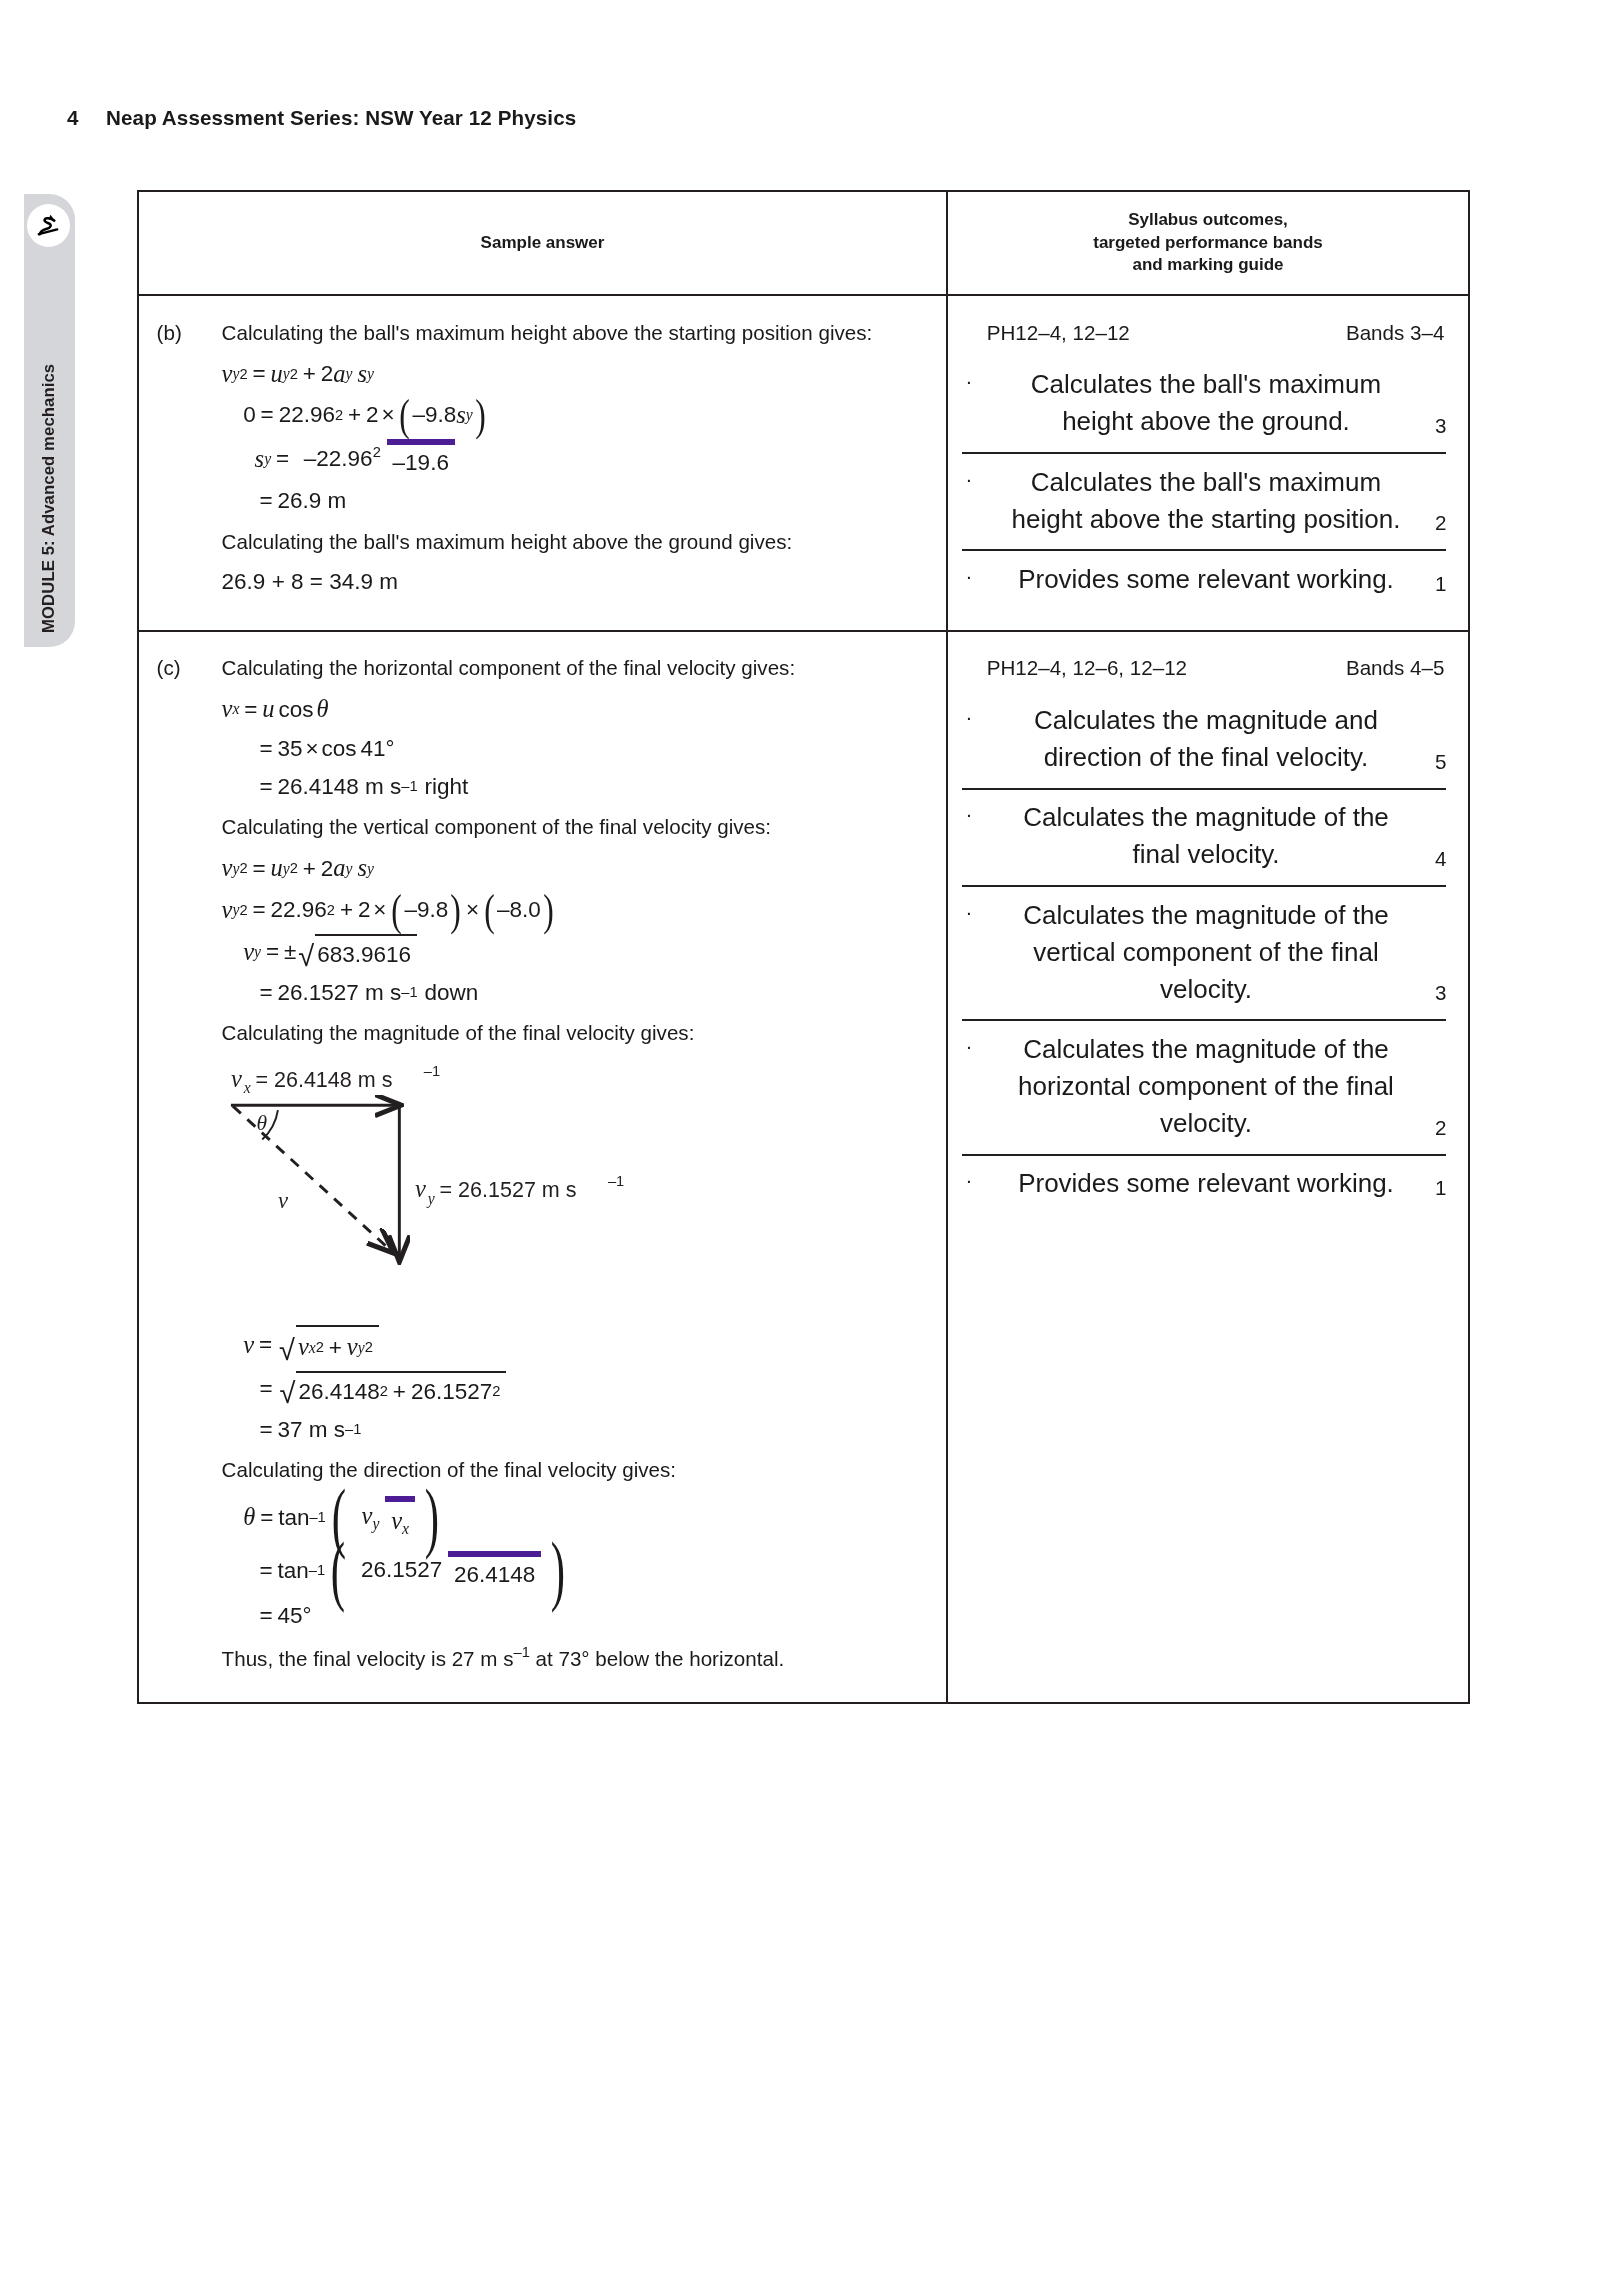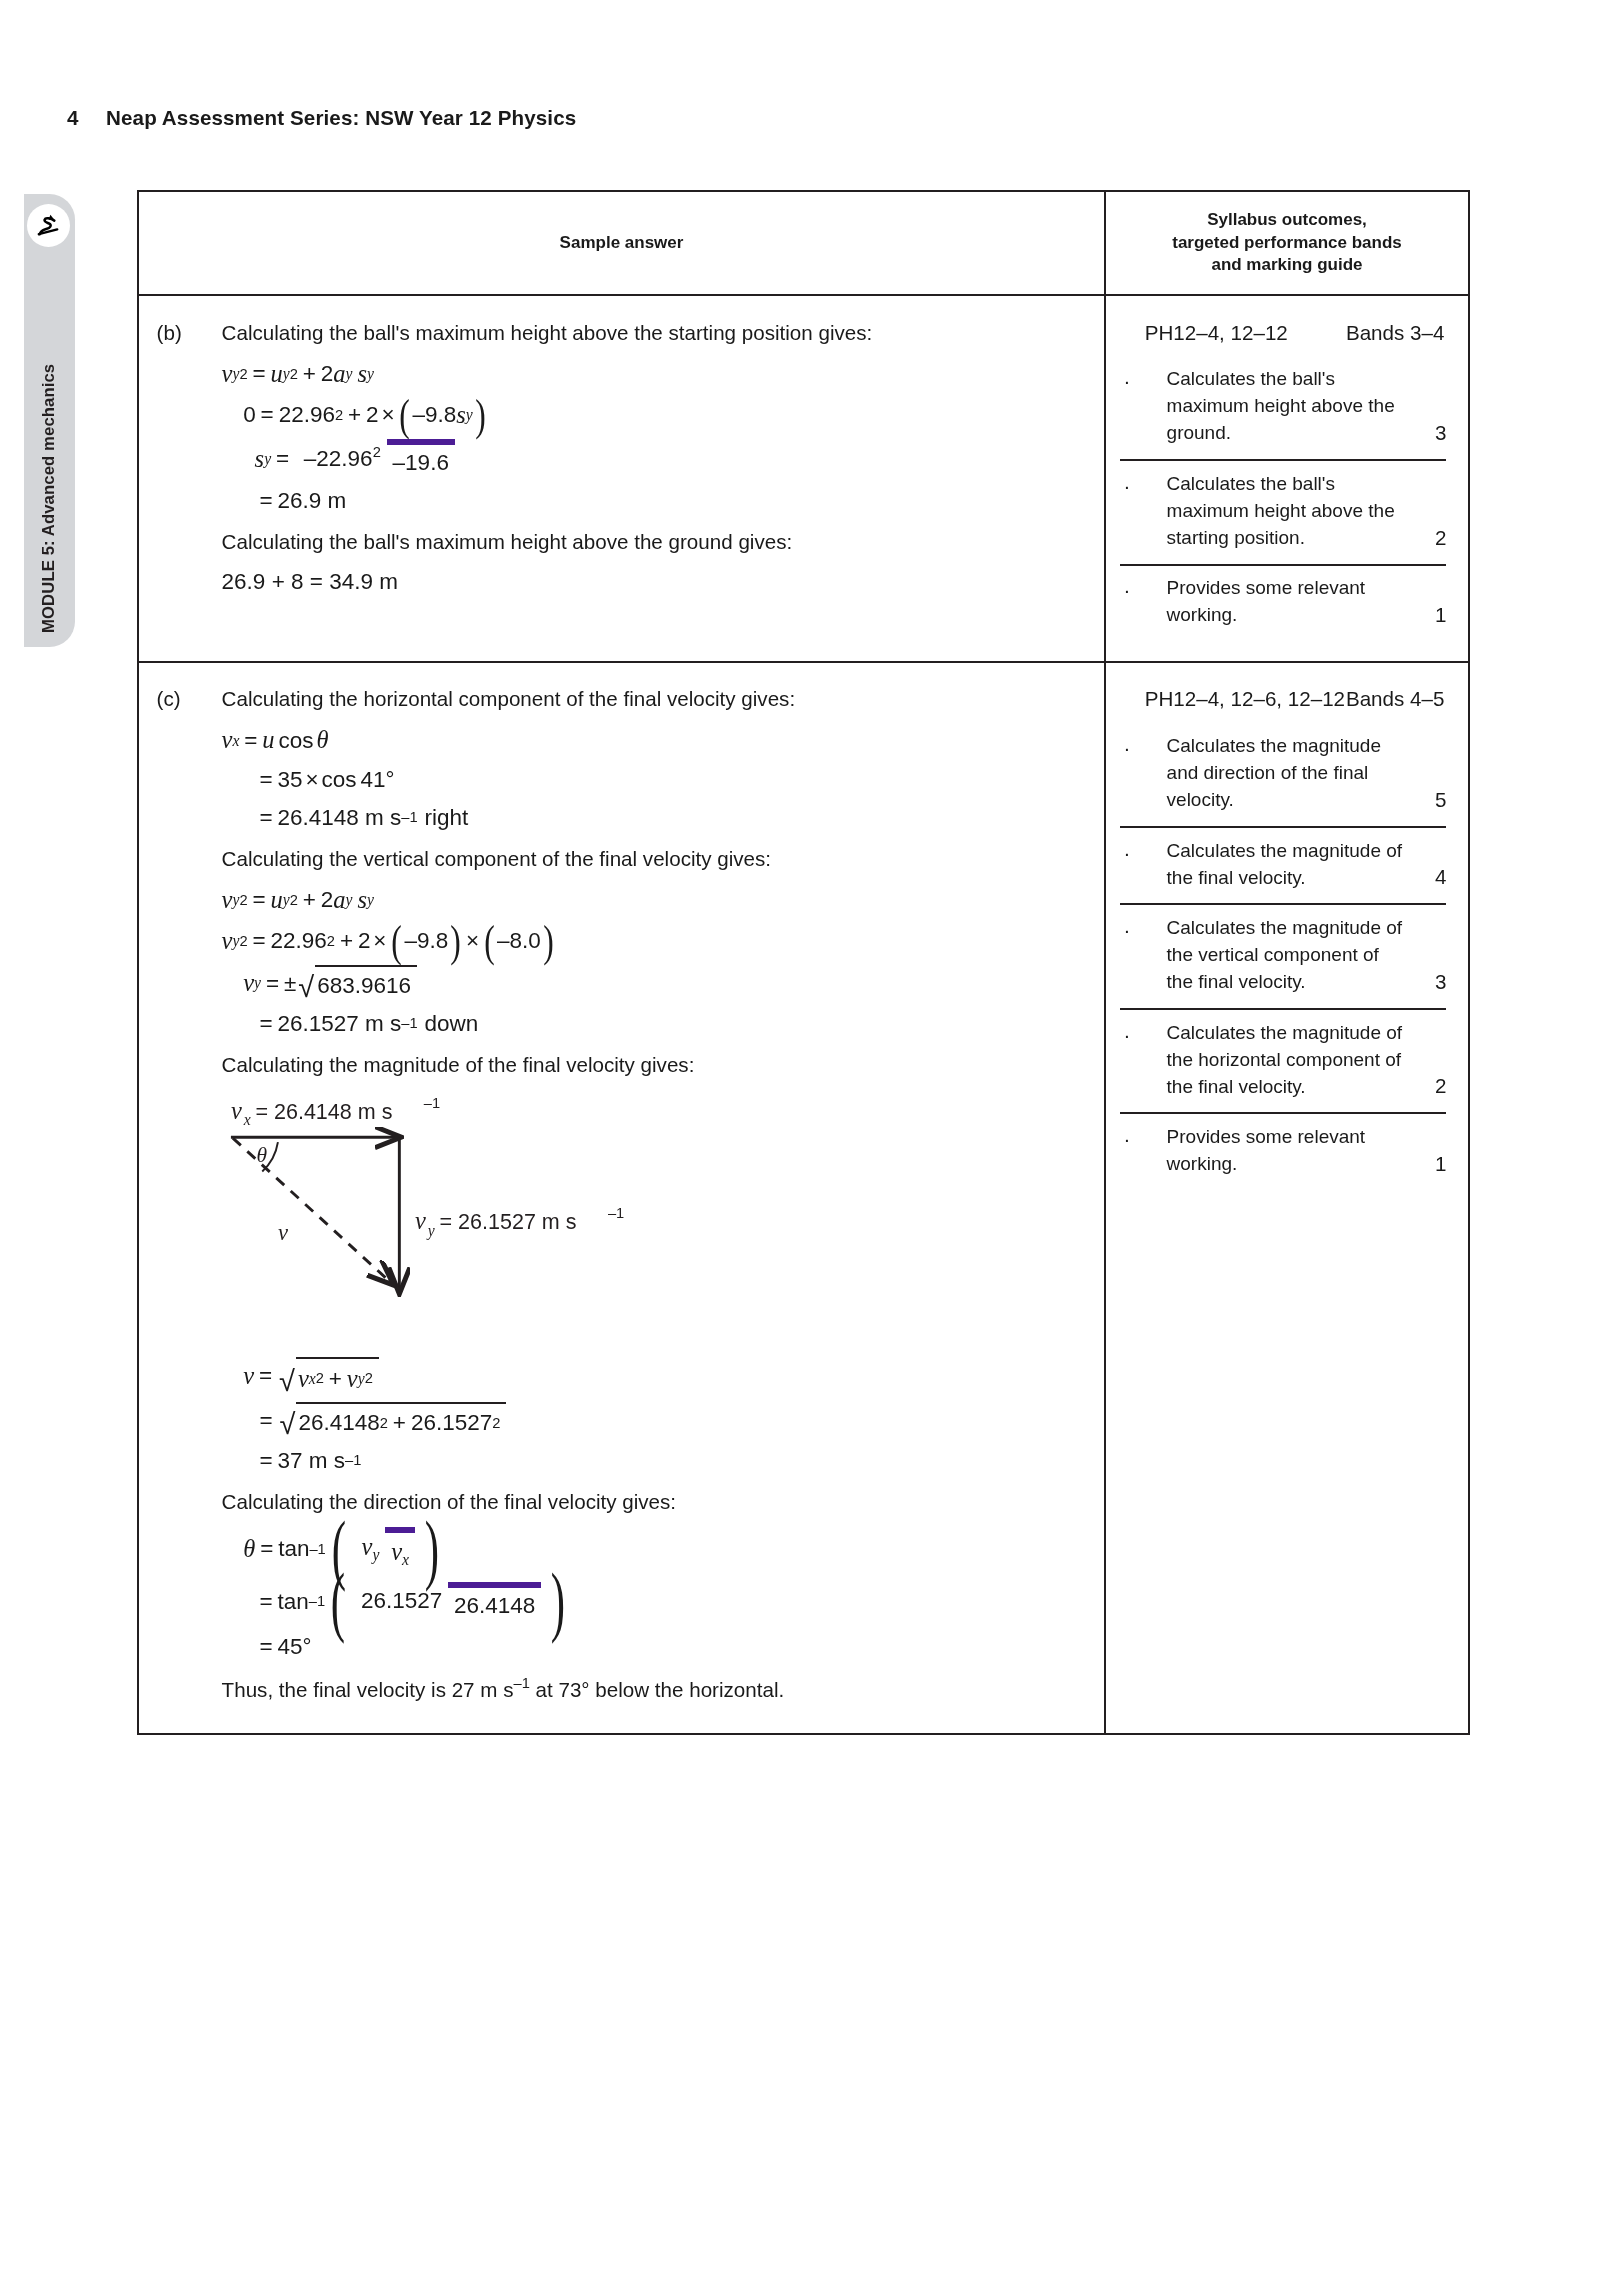--- a/index.html
+++ b/index.html
@@ -63,21 +63,21 @@
     left: 137px; top: 190px;
     width: 1333px;
     border: 2.9px solid #231f20;
     box-sizing: border-box;
     display: flex;
     flex-direction: column;
   }
   .trow { display: flex; }
   .trow + .trow { border-top: 2.9px solid #231f20; }
   .col-left {
-    width: 967px;
+    width: 809px;
     box-sizing: border-box;
     border-right: 2.9px solid #231f20;
   }
   .col-right {
     flex: 1;
     box-sizing: border-box;
   }
 
   
   .header-row .col-left,
@@ -176,21 +176,21 @@
   .criterion {
     display: flex; align-items: flex-start;
     padding: 9.8px 0 11.8px 0;
   }
   .criterion + .criterion { border-top: 2.9px solid #231f20; }
   .crit-bullet {
     width: 43px; flex: none;
     font-size: 20.6px; line-height: 1.42;
     text-align: left; padding-left: 3.9px;
   }
-  .crit-text { flex: 1; font-size: 19px; line-height: 1.42; }
+  .crit-text { flex: 1; font-size: 26px; line-height: 1.42; text-align: center; }
   .crit-mark {
     width: 43px; flex: none; text-align: right;
     font-size: 20.6px; line-height: 1.42;
     align-self: flex-end;
   }
   .outcome-row {
     display: flex; justify-content: space-between;
     font-size: 20.6px; padding: 2px 2px 9.8px 2px; margin-left: 23px;
   }
 </style>

